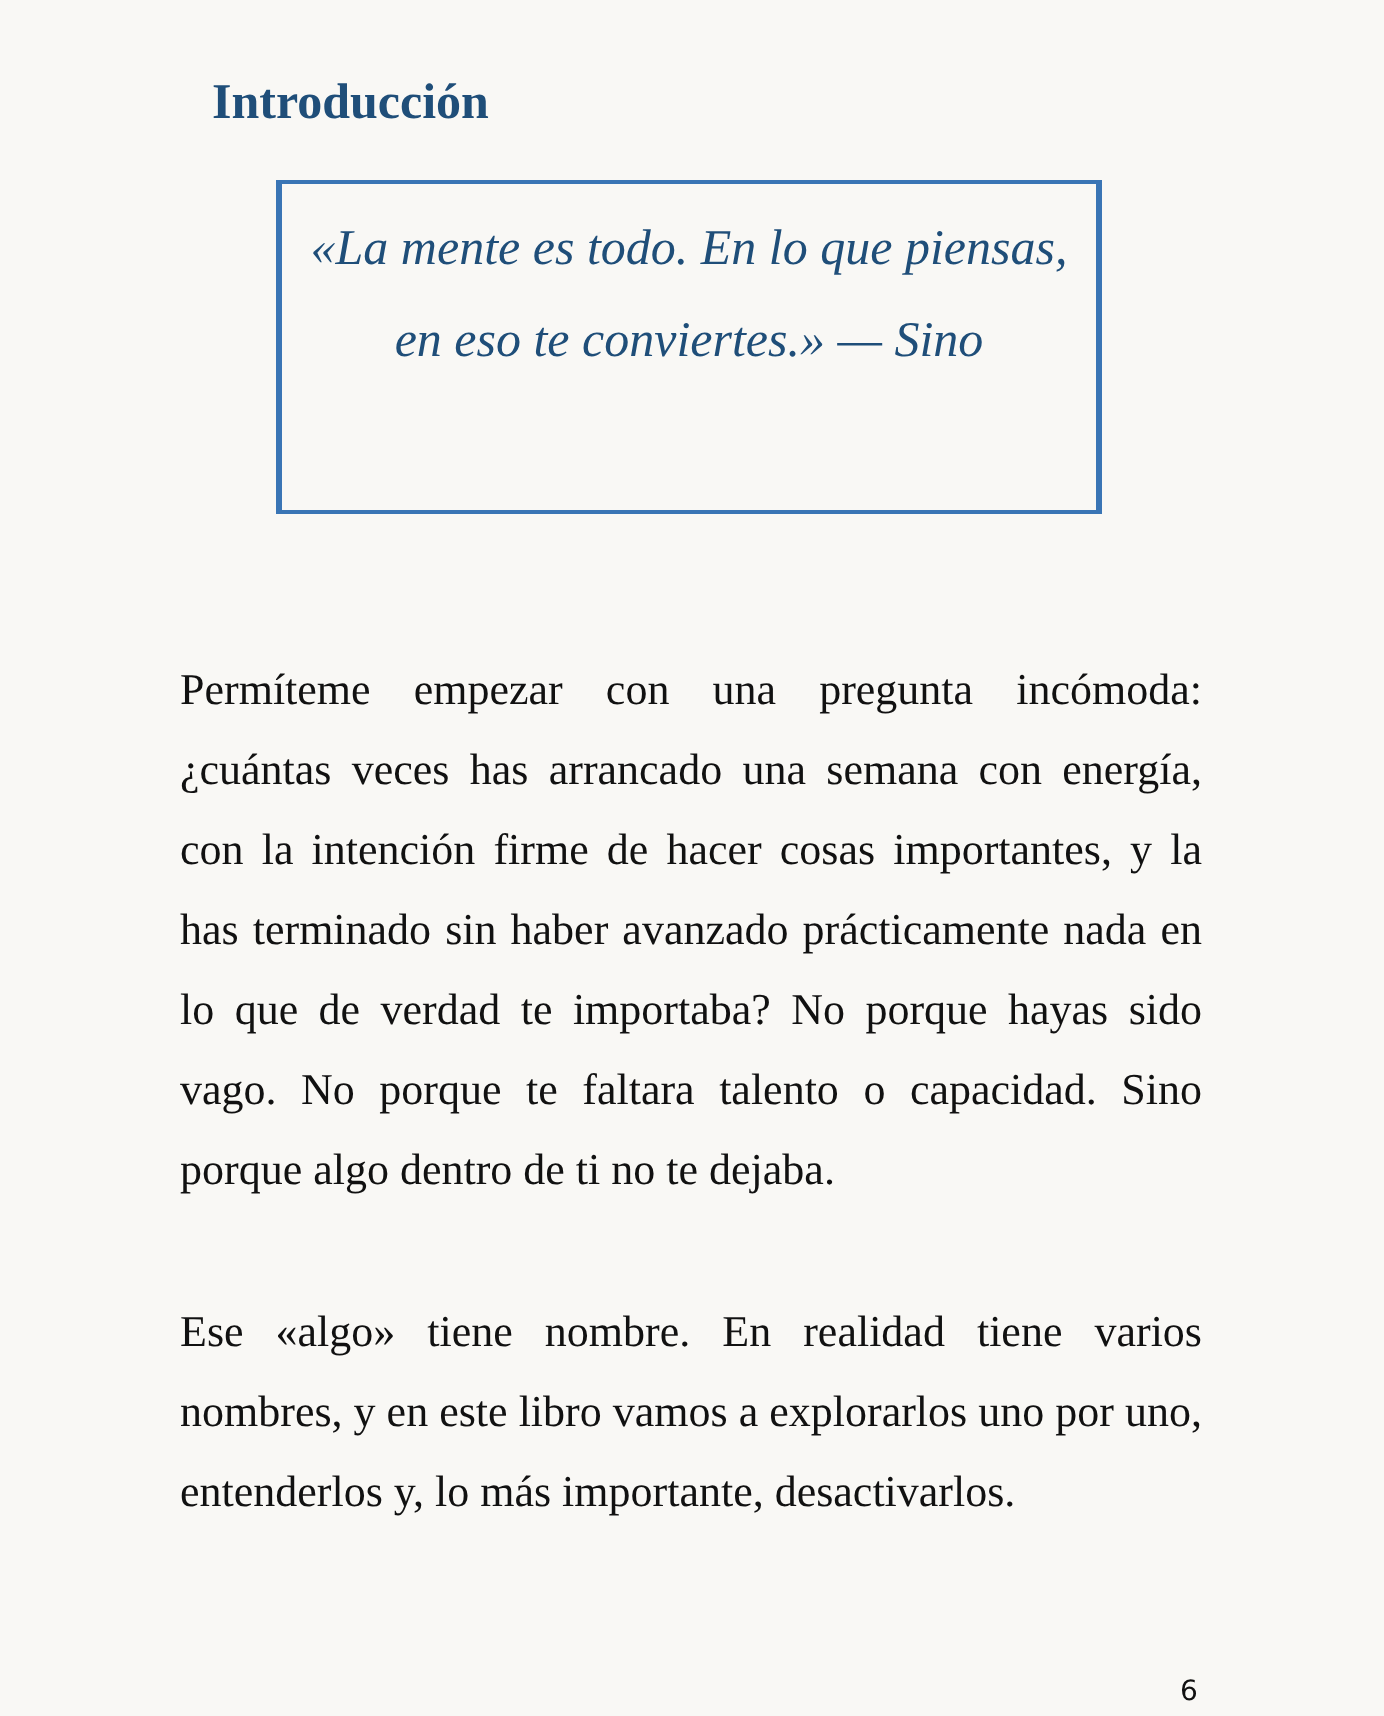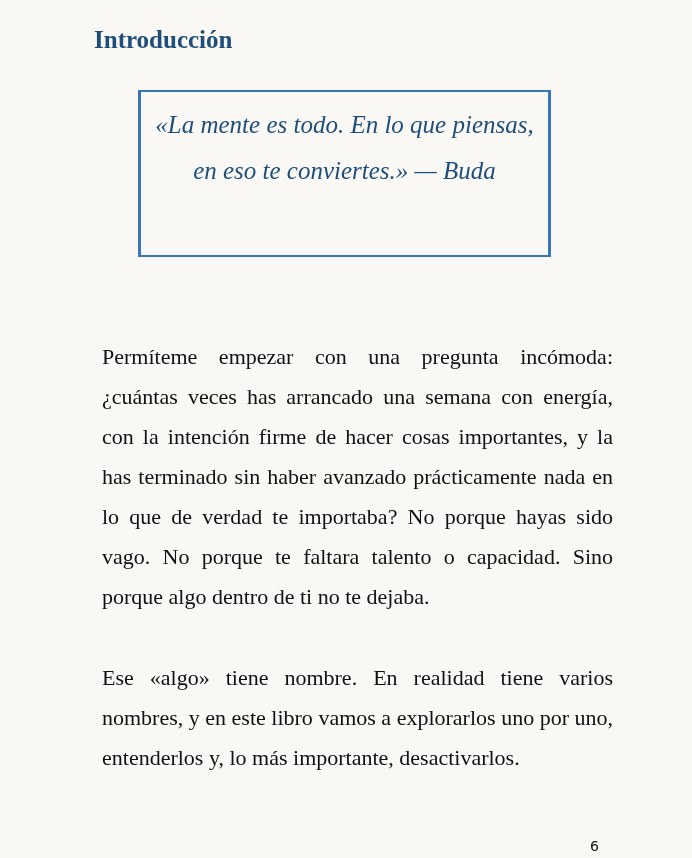--- a/index.html
+++ b/index.html
@@ -11,21 +11,21 @@
       height: 858px;
       background: #f9f8f5;
       position: relative;
       overflow: hidden;
       font-family: "Liberation Serif", serif;
     }
     .heading {
       position: absolute;
       left: 90px;
       top: 18px;
-      margin: 4px;
+      margin: 16px;
       font-family: "Liberation Serif", serif;
       font-weight: bold;
       font-size: 25px;
       color: #1f4e79;
       line-height: 36px;
     }
     .quote-box {
       position: absolute;
       left: 138px;
       top: 90px;
@@ -47,21 +47,21 @@
       text-align: center;
       font-style: italic;
       font-size: 25px;
       line-height: 45.5px;
       color: #1f4e79;
     }
     .body-text {
       position: absolute;
       left: 90px;
       width: 511px;
-      margin: 12px;
+      margin: 0;
       font-size: 22px;
       line-height: 40px;
       color: #111111;
       text-align: justify;
     }
     .p1 { top: 325px; }
     .p2 { top: 646px; }
     .page-number {
       position: absolute;
       left: 590px;
@@ -71,19 +71,19 @@
       color: #111111;
       line-height: 18px;
     }
   </style>
 </head>
 <body>
 
 <h1 class="heading">Introducción</h1>
 
 <div class="quote-box">
-  <p class="quote-text">«La mente es todo. En lo que piensas, en eso te conviertes.» — Buda</p>
+  <p class="quote-text">«La mente es todo. En lo que piensas, en eso te conviertes.» — Sino</p>
 </div>
 
 <p class="body-text p1">Permíteme empezar con una pregunta incómoda: ¿cuántas veces has arrancado una semana con energía, con la intención firme de hacer cosas importantes, y la has terminado sin haber avanzado prácticamente nada en lo que de verdad te importaba? No porque hayas sido vago. No porque te faltara talento o capacidad. Sino porque algo dentro de ti no te dejaba.</p>
 <p class="body-text p2">Ese «algo» tiene nombre. En realidad tiene varios nombres, y en este libro vamos a explorarlos uno por uno, entenderlos y, lo más importante, desactivarlos.</p>
 
 <div class="page-number">6</div>
 
 </body></html>

